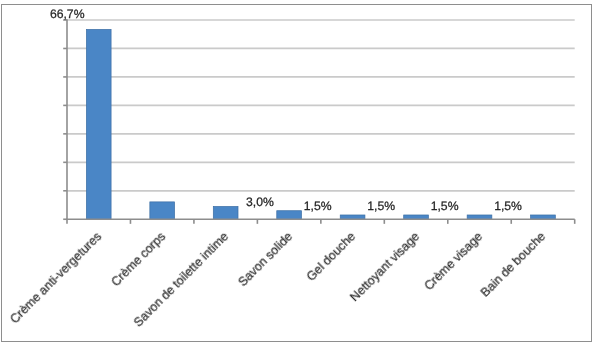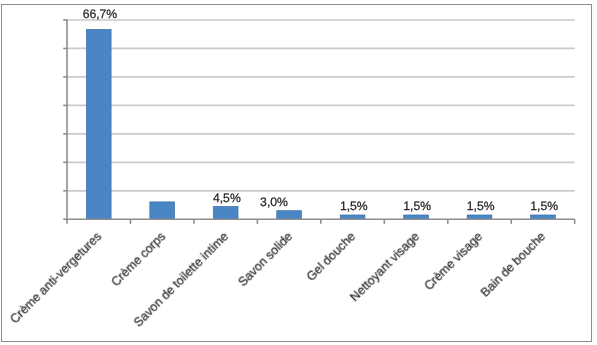--- a/index.html
+++ b/index.html
@@ -8,21 +8,21 @@
        font-family:"Liberation Sans",sans-serif;
        -webkit-font-smoothing:antialiased;
        -moz-osx-font-smoothing:grayscale;
        text-rendering:geometricPrecision;}
   #chart{position:absolute;left:0;top:0;width:597px;height:345px;background:#ffffff;}
   .chart-frame{position:absolute;left:1px;top:4px;width:591px;height:338px;
      border:1px solid #8e8e8e;box-sizing:border-box;background:#ffffff;}
   #plot-svg{position:absolute;left:0;top:0;}
   #value-labels,#category-labels{position:absolute;left:0;top:0;width:597px;height:345px;}
   .dlabel{position:absolute;color:#262626;font-size:12.2px;line-height:13px;
-     width:100px;text-align:center;white-space:nowrap;
+     width:100px;text-align:left;white-space:nowrap;
      -webkit-text-stroke:0.25px currentColor;
      transform:translateZ(0);}
   .catlabel{position:absolute;color:#2d2d2d;font-size:12.4px;line-height:13px;
      width:240px;white-space:nowrap;text-align:right;word-spacing:-0.35px;
      -webkit-text-stroke:0.22px currentColor;
      transform-origin:100% 0%;transform:rotate(-45deg) translateZ(0);}
 </style>
 </head>
 <body>
 
@@ -62,22 +62,21 @@
       <line x1="257.38750000000005" x2="257.38750000000005" y1="219.25" y2="223.85" stroke="#8d8d8d" stroke-width="1.6"></line>
       <line x1="320.85" x2="320.85" y1="219.25" y2="223.85" stroke="#8d8d8d" stroke-width="1.6"></line>
       <line x1="384.3125" x2="384.3125" y1="219.25" y2="223.85" stroke="#8d8d8d" stroke-width="1.6"></line>
       <line x1="447.77500000000003" x2="447.77500000000003" y1="219.25" y2="223.85" stroke="#8d8d8d" stroke-width="1.6"></line>
       <line x1="511.23750000000007" x2="511.23750000000007" y1="219.25" y2="223.85" stroke="#8d8d8d" stroke-width="1.6"></line>
       <line x1="574.7" x2="574.7" y1="219.25" y2="223.85" stroke="#8d8d8d" stroke-width="1.6"></line>
     </svg>
 
   <div id="value-labels">
     <div class="dlabel" style="left: 49.9312px; top: 8px;">66,7%</div>
-    <div class="dlabel" style="left: 176.856px; top: 191.591px;">4,5%</div>
-    <div class="dlabel" style="left: 224px; top: 195.861px;">3,0%</div>
+    <div class="dlabel" style="left: 246px; top: 195.861px;">3,0%</div>
     <div class="dlabel" style="left: 303.781px; top: 200.13px;">1,5%</div>
     <div class="dlabel" style="left: 367.244px; top: 200.13px;">1,5%</div>
     <div class="dlabel" style="left: 430.706px; top: 200.13px;">1,5%</div>
     <div class="dlabel" style="left: 494.169px; top: 200.13px;">1,5%</div>
   </div>
 
   <div id="category-labels">
     <div class="catlabel" style="left: -144.769px; top: 230.25px; transform: rotate(-45deg) translateZ(0px);">Crème anti-vergetures</div>
     <div class="catlabel" style="left: -81.3062px; top: 230.25px; transform: rotate(-45deg) translateZ(0px);">Crème corps</div>
     <div class="catlabel" style="left: -17.8438px; top: 230.25px; transform: rotate(-45deg) translateZ(0px);">Savon de toilette intime</div>

